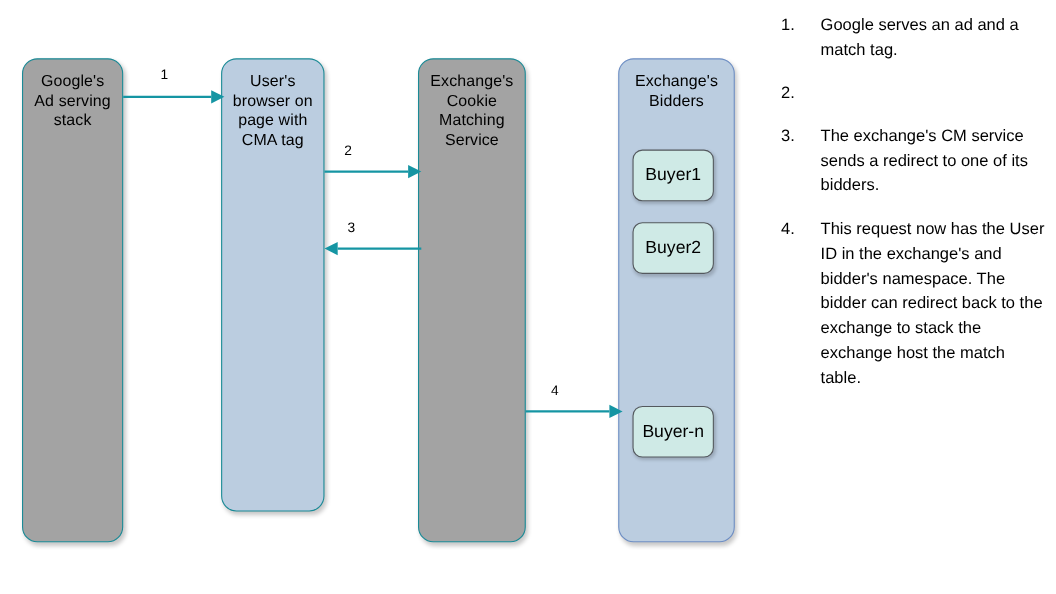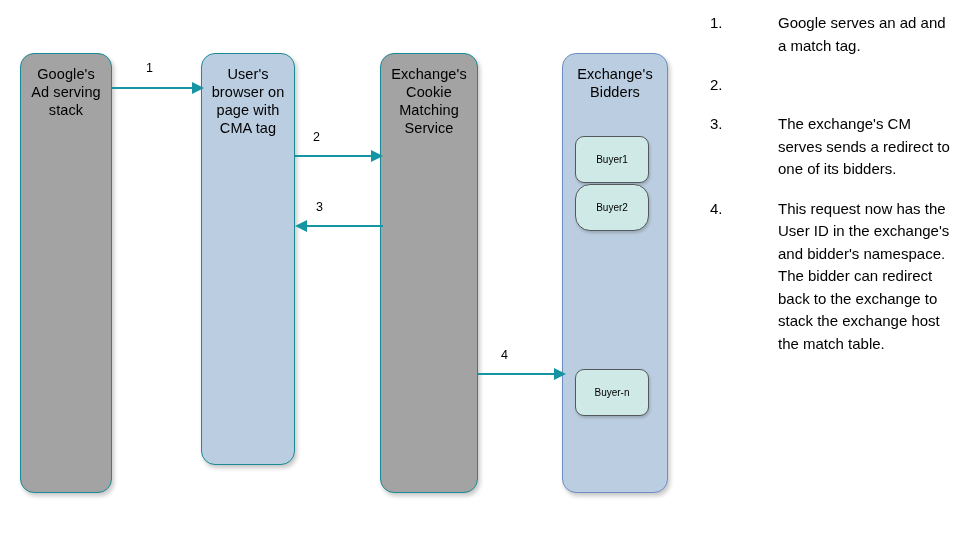--- a/index.html
+++ b/index.html
@@ -66,25 +66,25 @@
     left: 575px;
     width: 74px;
     height: 47px;
     box-sizing: border-box;
     background: #cfeae6;
     border: 1.1px solid #54595e;
     border-radius: 9px;
     display: flex;
     align-items: center;
     justify-content: center;
-    font-size: 10px;
+    font-size: 16px;
     box-shadow: 1px 2px 3px rgba(0,0,0,0.18);
   }
   #buyer-1 { top: 136px; }
-  #buyer-2 { top: 184px; border-radius: 15px; }
+  #buyer-2 { top: 202px; }
   #buyer-3 { top: 252px; }
   #buyer-n { top: 369px; text-align: center; }
 
   
   .arrow-svg {
     position: absolute;
     overflow: visible;
   }
   .arrow-line {
     stroke: #1595a3;
@@ -127,21 +127,20 @@
   .legend-num {
     width: 36px;
     flex: 0 0 36px;
     font-size: 15px;
     line-height: 22px;
   }
   .legend-text {
     flex: 1 1 auto;
     font-size: 15px;
     line-height: 22.5px;
-    margin-left: 32px;
   }
 </style>
 </head>
 <body>
 
 <div id="canvas">
 
   <div class="pbox green" id="box-google">
     <span class="pbox-label">Google's
 Ad serving
@@ -207,21 +206,21 @@
       <span class="legend-num">1.</span>
       <span class="legend-text">Google serves an ad and a match tag.</span>
     </div>
 
     <div class="legend-item">
       <span class="legend-num">2.</span>
     </div>
 
     <div class="legend-item">
       <span class="legend-num">3.</span>
-      <span class="legend-text">The exchange's CM serves sends a redirect to one of its bidders.</span>
+      <span class="legend-text">The exchange's CM service sends a redirect to one of its bidders.</span>
     </div>
 
     <div class="legend-item">
       <span class="legend-num">4.</span>
       <span class="legend-text">This request now has the User ID in the exchange's and bidder's namespace. The bidder can redirect back to the exchange to stack the exchange host the match table.</span>
     </div>
 
   </div>
 
 </div>

